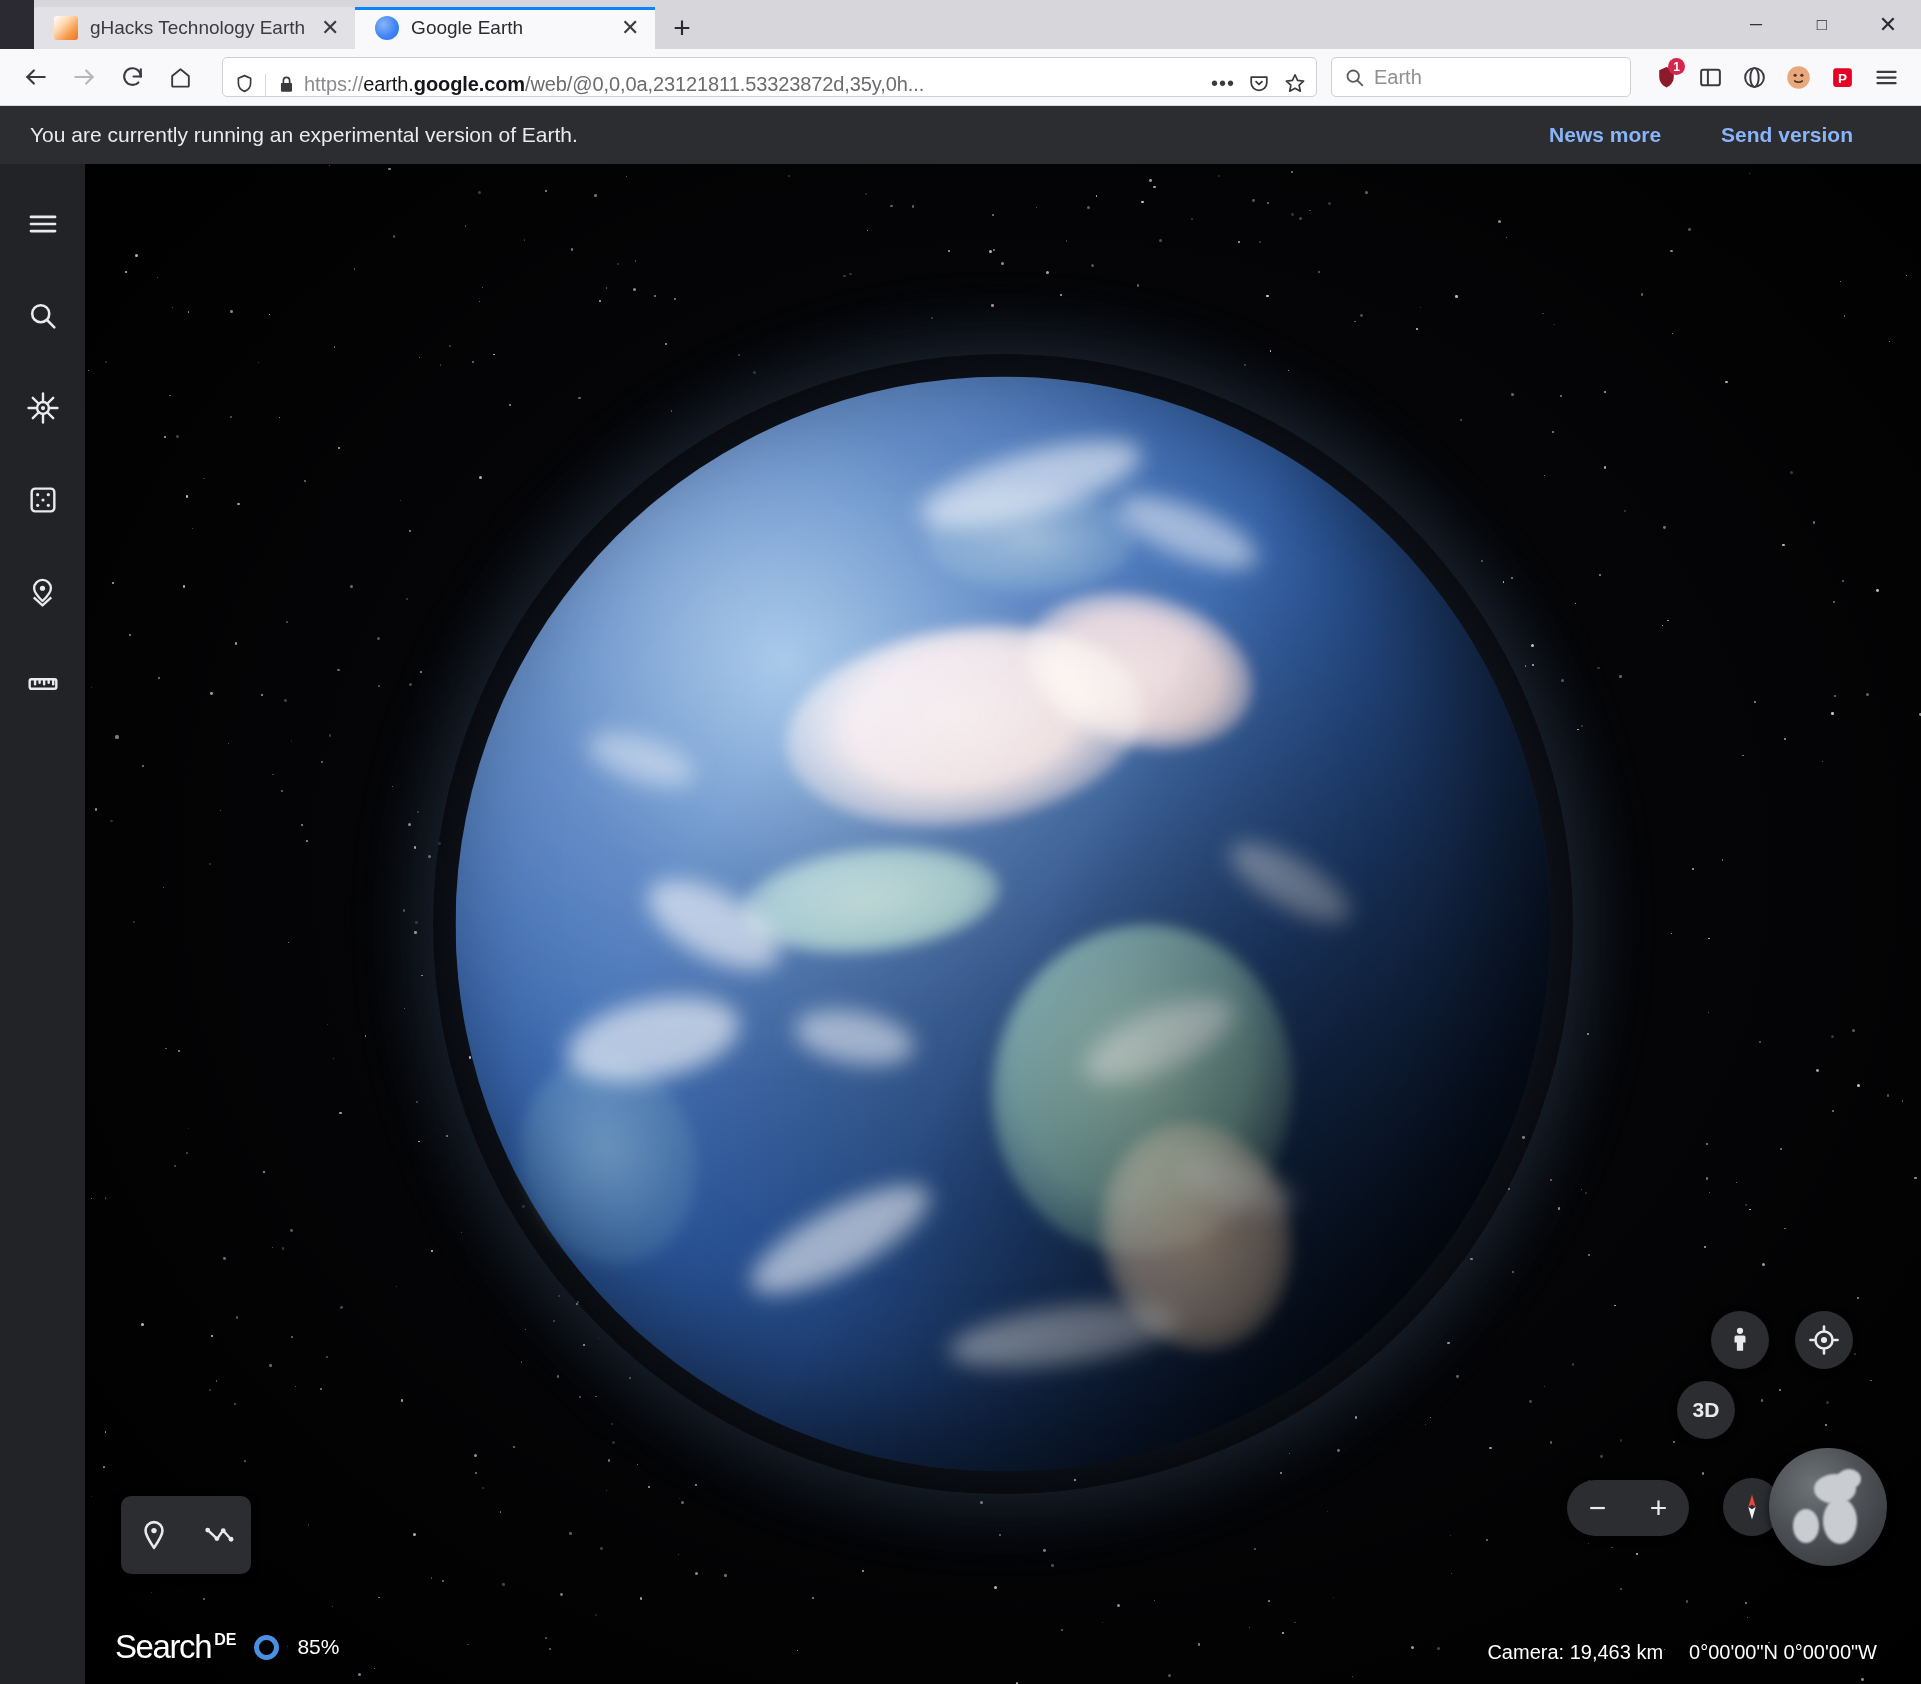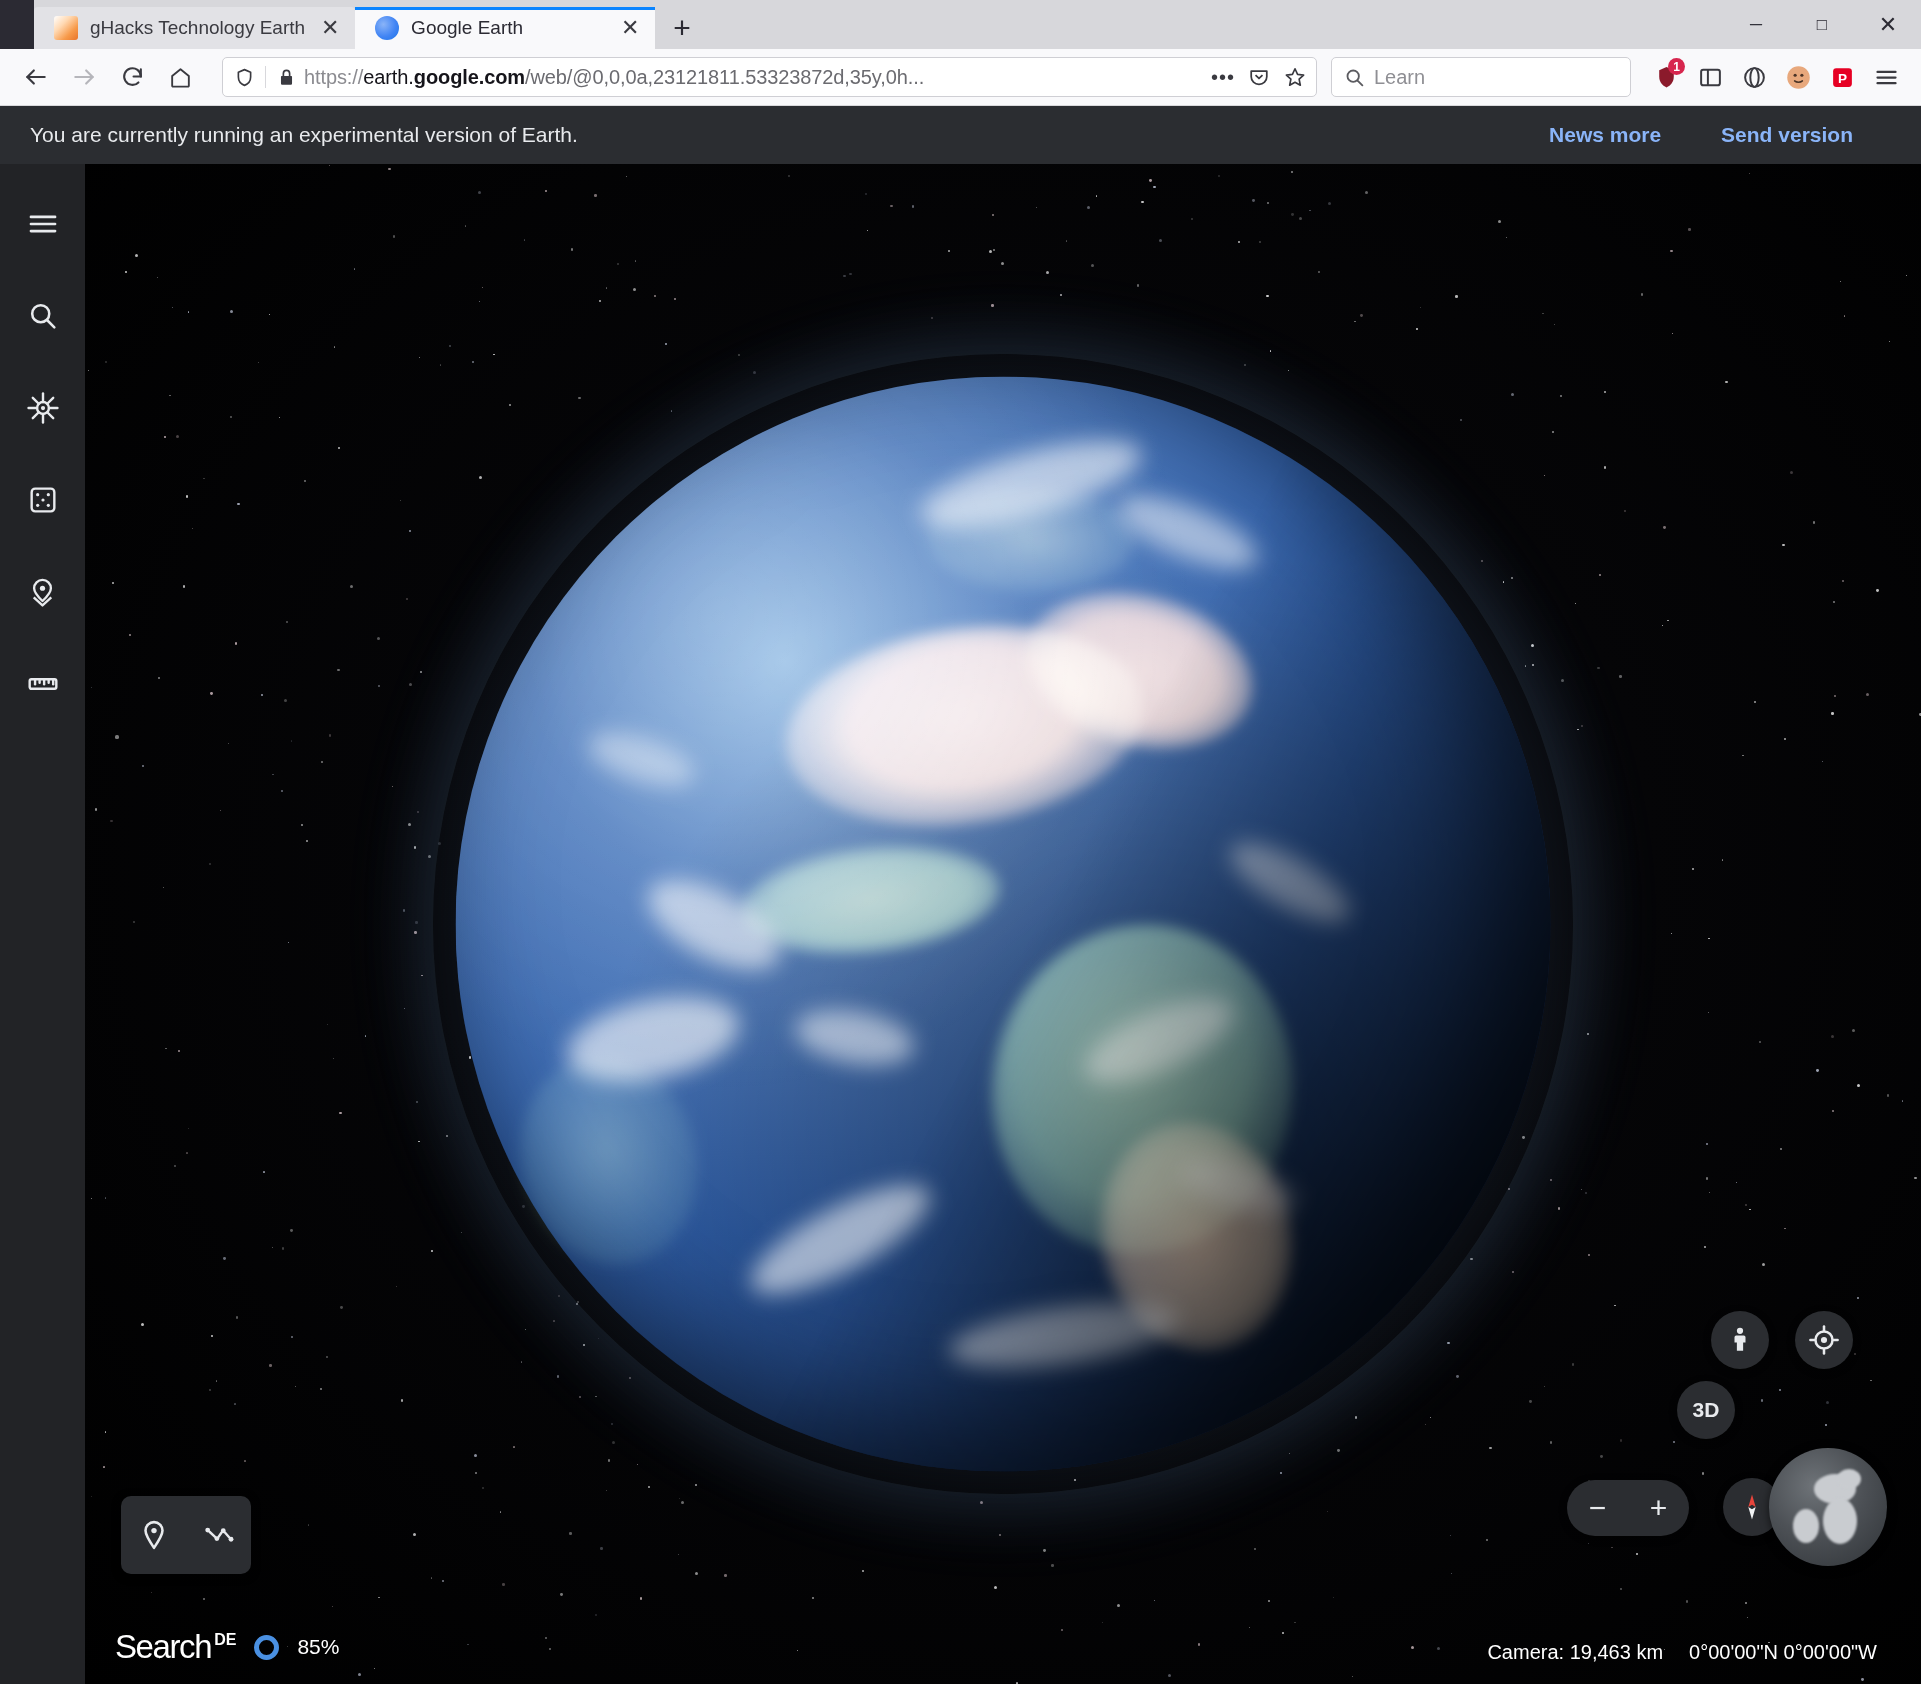--- a/index.html
+++ b/index.html
@@ -63,21 +63,21 @@
     padding: 0 14px; gap: 4px; border-bottom: 1px solid #d9d9dc;
   }
   .navbtn {
     width: 44px; height: 44px; display: flex; align-items: center; justify-content: center;
     color: #3a3a40; font-size: 23px; border-radius: 5px; flex: 0 0 44px;
   }
   .navbtn.disabled { color: #b6b6bb; }
 
   .urlbar {
     flex: 1 1 auto; height: 40px; background: #fff; border: 1px solid #cfcfd4;
-    border-radius: 5px; margin: 0 10px 0 16px; display: flex; align-items: center;
+    border-radius: 5px; margin: 0 10px 0 16px; display: flex; align-items: flex-end;
     padding: 0 8px; gap: 6px; overflow: hidden; position: relative;
   }
   .urlbar .divider { width: 1px; height: 22px; background: #d8d8dc; margin: 0 2px; }
   .url-text {
     flex: 1 1 auto; font-size: 20px; color: #6b6b70; white-space: nowrap;
     overflow: hidden; letter-spacing: -0.1px;
   }
   .url-text b { color: #15141a; font-weight: 700; }
   .url-text .scheme { color: #8b8b90; }
   .url-actions { display: flex; align-items: center; gap: 10px; flex: 0 0 auto; }
@@ -294,21 +294,21 @@
       </span>
     </div>
 
     <div class="searchbar">
       <span style="display:flex;color:#5b5b60">
         <svg width="21" height="21" viewBox="0 0 24 24" fill="none" stroke="currentColor" stroke-width="2.1" stroke-linecap="round">
             <circle cx="10.5" cy="10.5" r="6.5"></circle>
             <line x1="15.5" y1="15.5" x2="21" y2="21"></line>
           </svg>
       </span>
-      <span class="ph">Learn</span>
+      <span class="ph">Earth</span>
     </div>
 
     <div class="toolbar-icons">
       <div class="tbicon">
         <svg width="25" height="25" viewBox="0 0 24 24" fill="#8b1a2b">
             <path d="M12 2 5 5v6.3c0 4.6 2.9 8.5 7 10.2 4.1-1.7 7-5.6 7-10.2V5z"></path>
           </svg>
         <span class="badge">1</span>
       </div>
       <div class="tbicon">

